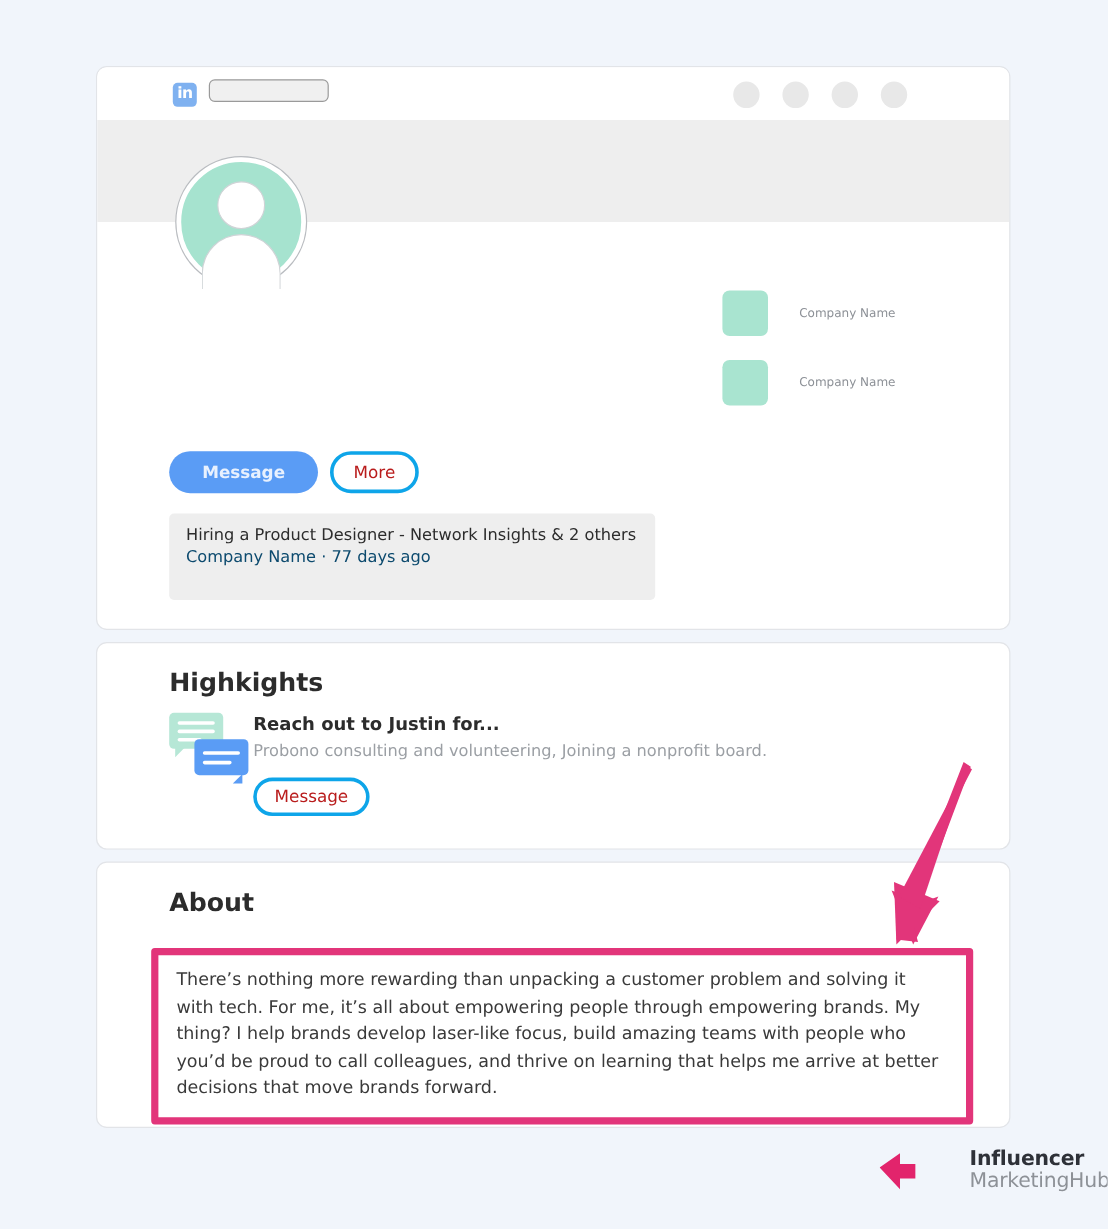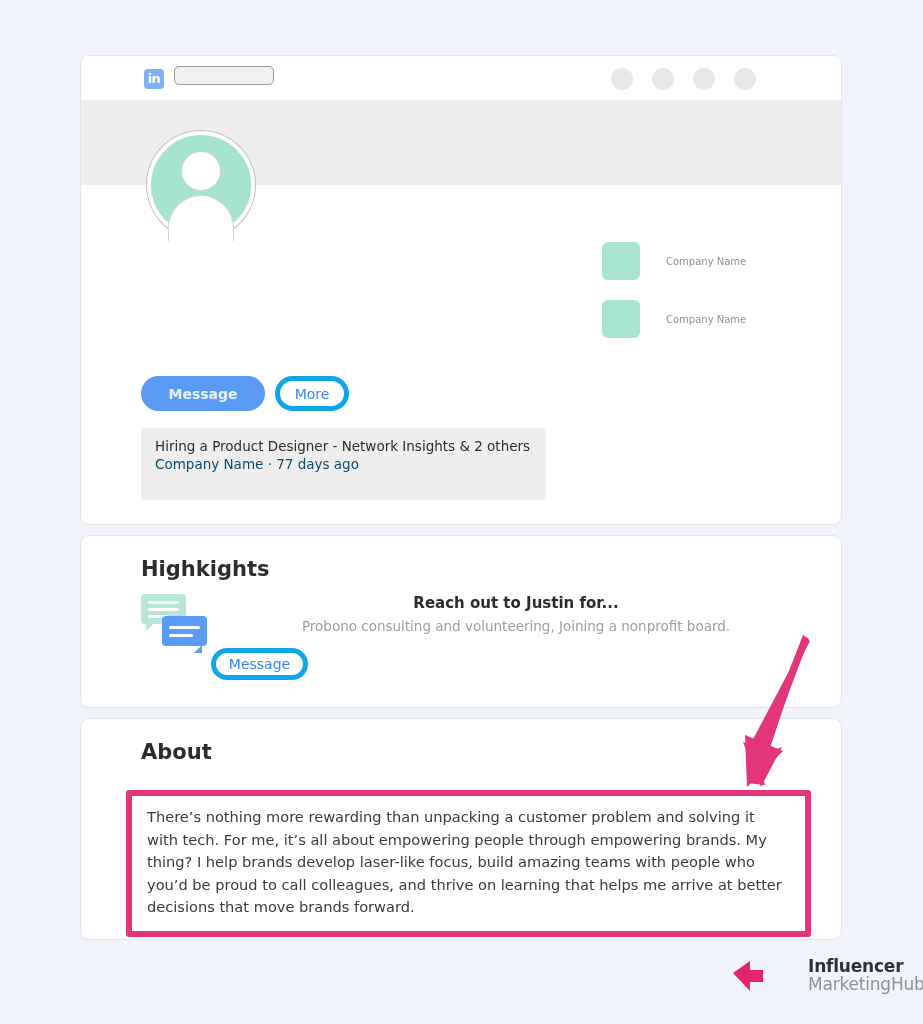--- a/index.html
+++ b/index.html
@@ -184,22 +184,22 @@
     width: 124px;
     height: 35px;
     background: #5a9cf5;
     color: #e8f1fe;
     border: none;
   }
   .btn-outline {
     width: 74px;
     height: 35px;
     background: #ffffff;
-    color: #3b82f6;
-    border: 5px solid #0ea5e9;
+    color: #b91c1c;
+    border: 3px solid #0ea5e9;
     font-weight: 500;
   }
 
   .companies {
     position: absolute;
     left: 521px;
     top: 186px;
   }
   .company-row {
     display: flex;
@@ -291,21 +291,21 @@
     border-color: transparent #5a9cf5 transparent transparent;
     transform: scaleY(-1);
   }
   .bubble-line {
     position: absolute;
     left: 7px;
     height: 2.5px;
     border-radius: 2px;
     background: #ffffff;
   }
-  .hl-text { margin-left: 70px; text-align: center; }
+  .hl-text { margin-left: 70px; }
   .hl-heading {
     font-size: 15px;
     font-weight: bold;
     color: #2c2c2c;
   }
   .hl-sub {
     margin-top: 6px;
     font-size: 13.5px;
     color: #9b9fa4;
   }

